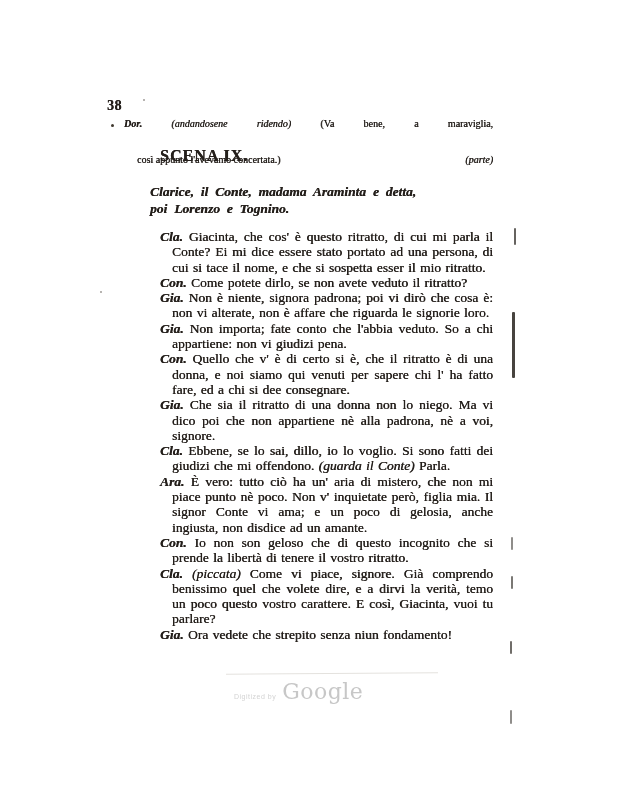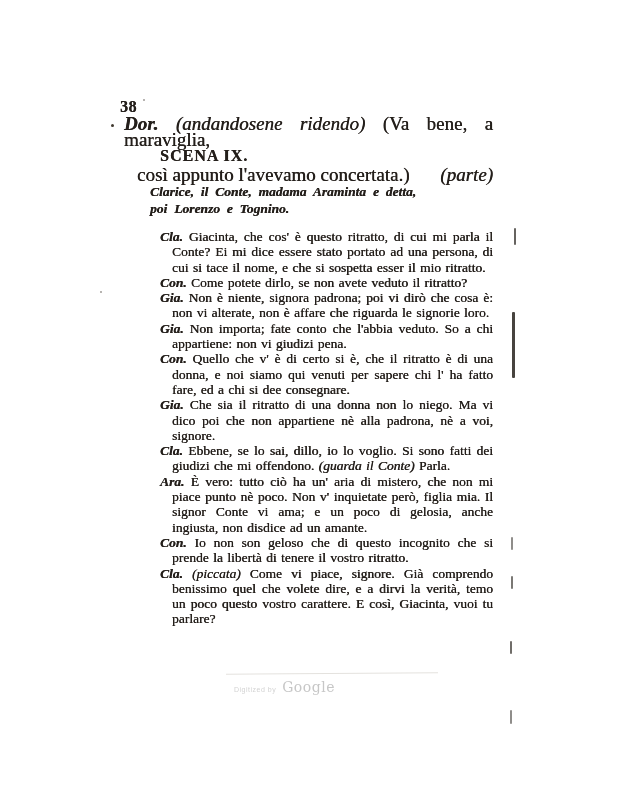--- a/index.html
+++ b/index.html
@@ -7,28 +7,28 @@
     position:relative;
     width:618px; height:800px;
     background:#ffffff;
     font-family:"Liberation Serif","DejaVu Serif",serif;
     color:#241f1b;
     overflow:hidden;
   }
   .inky { text-shadow:0.35px 0 0 currentColor; }
 
   .page-number {
-    position:absolute; top:98px; left:120px;
-    font-size:16px; font-weight:bold; letter-spacing:0.5px;
+    position:absolute; top:98px; left:107px;
+    font-size:14px; font-weight:bold; letter-spacing:0.5px;
   }
 
   
   .dor-block {
     position:absolute; top:116px; left:124px; width:369px;
-    font-size:19px; line-height:15.5px;
+    font-size:10px; line-height:15.5px;
   }
   .dor-line1 { text-align:justify; text-align-last:justify; }
   .dor-line2 { display:flex; padding-left:13px;margin-top:20px; }
   .dor-aside { margin-left:auto; font-style:italic;text-align:center; }
 
   .speaker { font-style:italic; font-weight:bold; }
   .dir { font-style:italic; }
 
   .scene-heading {
     position:absolute; top:147px; left:160px; width:333px;
@@ -56,21 +56,21 @@
     position:absolute; top:673px; left:226px; width:212px; height:1px;
     background:#e4e2de; transform:rotate(-0.4deg);
   }
 
   .watermark {
     position:absolute; top:679px; left:234px;
     display:flex; align-items:baseline; gap:6px;
     color:#c7c7c7; user-select:none;
   }
   .wm-prefix { font-size:7px; color:#d3d3d3; font-family:"Liberation Sans",sans-serif; letter-spacing:0.5px; }
-  .wm-brand { font-size:14px; font-family:"DejaVu Serif",serif; letter-spacing:0.5px; }
+  .wm-brand { font-size:22px; font-family:"DejaVu Serif",serif; letter-spacing:0.5px; }
 </style>
 </head>
 <body>
 
 <div class="book-page">
 
   <div class="page-number inky">38</div>
 
   <div class="ink-speck" style="top:124px; left:111px; width:3px; height:3px;"></div>
   <div class="ink-speck" style="top:99px; left:143px; width:2px; height:2px; opacity:0.5;"></div>
@@ -99,20 +99,21 @@
       <p class="speech"><span class="speaker">Cla.</span> <span>Giacinta, che cos' è questo ritratto, di cui mi parla il Conte? Ei mi dice essere stato portato ad una persona, di cui si tace il nome, e che si sospetta esser il mio ritratto.</span></p>
       <p class="speech"><span class="speaker">Con.</span> <span>Come potete dirlo, se non avete veduto il ritratto?</span></p>
       <p class="speech"><span class="speaker">Gia.</span> <span>Non è niente, signora padrona; poi vi dirò che cosa è: non vi alterate, non è affare che riguarda le signorie loro.</span></p>
       <p class="speech"><span class="speaker">Gia.</span> <span>Non importa; fate conto che l'abbia veduto. So a chi appartiene: non vi giudizi pena.</span></p>
       <p class="speech"><span class="speaker">Con.</span> <span>Quello che v' è di certo si è, che il ritratto è di una donna, e noi siamo qui venuti per sapere chi l' ha fatto fare, ed a chi si dee consegnare.</span></p>
       <p class="speech"><span class="speaker">Gia.</span> <span>Che sia il ritratto di una donna non lo niego. Ma vi dico poi che non appartiene nè alla padrona, nè a voi, signore.</span></p>
       <p class="speech"><span class="speaker">Cla.</span> <span>Ebbene, se lo sai, dillo, io lo voglio. Si sono fatti dei giudizi che mi offendono. </span><span class="dir">(guarda il Conte)</span><span> Parla.</span></p>
       <p class="speech"><span class="speaker">Ara.</span> <span>È vero: tutto ciò ha un' aria di mistero, che non mi piace punto nè poco. Non v' inquietate però, figlia mia. Il signor Conte vi ama; e un poco di gelosia, anche ingiusta, non disdice ad un amante.</span></p>
       <p class="speech"><span class="speaker">Con.</span> <span>Io non son geloso che di questo incognito che si prende la libertà di tenere il vostro ritratto.</span></p>
       <p class="speech"><span class="speaker">Cla.</span> <span class="dir">(piccata)</span><span> Come vi piace, signore. Già comprendo benissimo quel che volete dire, e a dirvi la verità, temo un poco questo vostro carattere. E così, Giacinta, vuoi tu parlare?</span></p>
+      <p class="speech"><span class="speaker">Gia.</span> <span>Ora vedete che strepito senza niun fondamento!</span></p>
     </div>
 
   <div class="edge-mark" style="top:228px; left:514px; width:2px; height:17px; opacity:0.75;"></div>
   <div class="edge-mark" style="top:312px; left:512px; width:3px; height:66px; opacity:0.9;"></div>
   <div class="edge-mark" style="top:537px; left:511px; width:2px; height:13px; opacity:0.55;"></div>
   <div class="edge-mark" style="top:576px; left:511px; width:2px; height:13px; opacity:0.65;"></div>
   <div class="edge-mark" style="top:641px; left:510px; width:2px; height:13px; opacity:0.7;"></div>
   <div class="edge-mark" style="top:710px; left:510px; width:2px; height:14px; opacity:0.55;"></div>
 
   <div class="shadow-line"></div>

